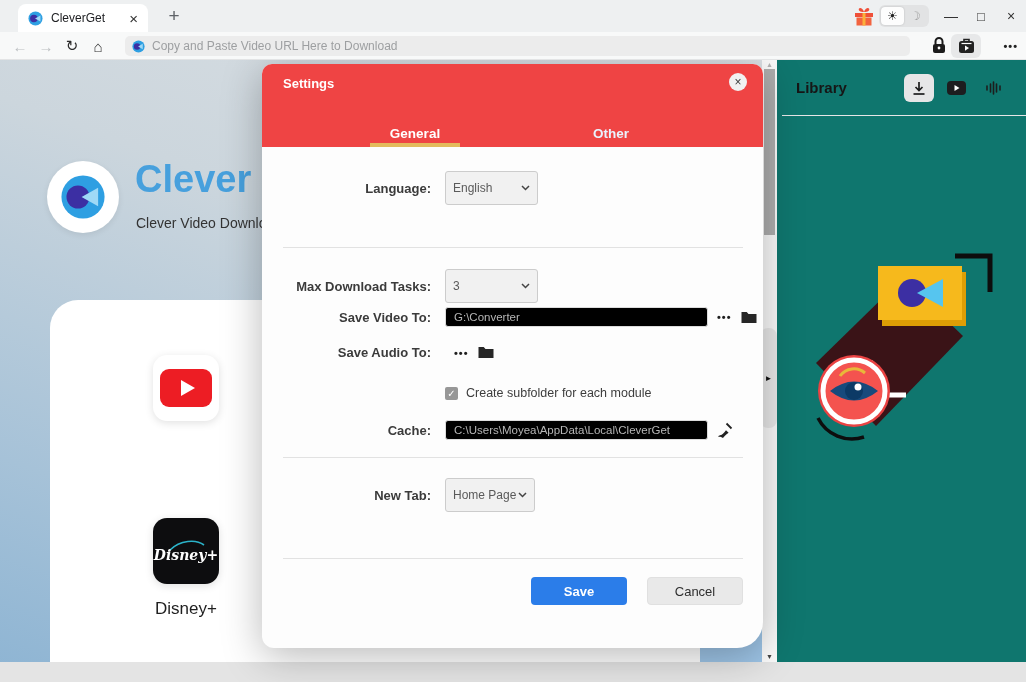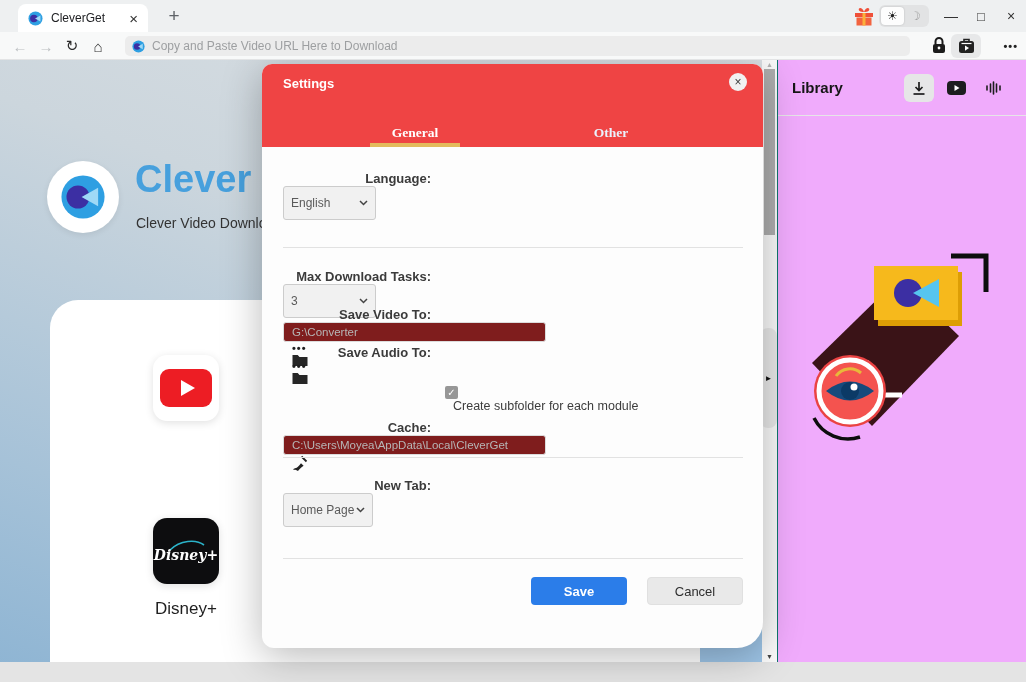--- a/index.html
+++ b/index.html
@@ -72,51 +72,51 @@
   
   .scroll-col { position:absolute; left:762px; top:0; width:15px; bottom:20px; background:#fafafa; z-index:5; }
   .scroll-up { position:absolute; top:1px; left:0; width:15px; text-align:center; font-size:7px; color:#b5b5b5; }
   .scroll-thumb { position:absolute; top:9px; left:2px; width:11px; height:166px; background:#aeaeae; }
   .scroll-down { position:absolute; bottom:2px; left:0; width:15px; text-align:center; font-size:7px; color:#444; }
   .panel-toggle { position:absolute; left:760px; top:268px; width:17px; height:100px; background:#e9e9e9;
                   border-radius:8px; z-index:6; display:flex; align-items:center; justify-content:center; }
   .panel-toggle span { font-size:8px; color:#111; }
 
   
-  .library { position:absolute; left:777px; top:0; right:0; bottom:20px; background:#f0abfc;
-             border-left:1px solid #0f766e; }
+  .library { position:absolute; left:777px; top:0; right:0; bottom:20px; background:#0f766e;
+             border-left:5px solid #0f766e; }
   .lib-header { position:absolute; top:0; left:0; right:0; height:55px; }
   .lib-title { position:absolute; left:14px; top:19px; font-size:15px; font-weight:bold; color:#161616; }
   .lib-ic { position:absolute; top:14px; width:30px; height:28px; display:flex; align-items:center;
             justify-content:center; border-radius:6px; }
   .lib-ic.active { background:#e6e6e7; }
   .lib-divider { position:absolute; top:55px; left:0; right:0; border-top:1px solid #e6e6e7; }
   .illustration { position:absolute; left:18px; top:188px; }
 
   
   .dialog { position:absolute; left:262px; top:4px; width:501px; height:584px; background:#fdfdfd;
             border-radius:10px 10px 26px 12px; box-shadow:0 8px 40px rgba(0,0,0,.28); z-index:10; }
   .dlg-header { position:absolute; top:0; left:0; right:0; height:83px; background:#ef4444;
                 border-radius:10px 10px 0 0; }
   .dlg-title { position:absolute; left:21px; top:12px; font-size:13px; font-weight:bold; color:#fff; }
   .dlg-close { position:absolute; right:16px; top:9px; width:18px; height:18px; background:#f1f1f1;
                border-radius:50%; display:flex; align-items:center; justify-content:center;
                font-size:12px; color:#3c3c3c; }
-  .dlg-tab { position:absolute; bottom:6px; width:120px; text-align:center; font-size:13.5px; font-weight:bold;font-family:Liberation Serif, serif; }
+  .dlg-tab { position:absolute; bottom:6px; width:120px; text-align:center; font-size:13.5px; font-weight:bold; }
   .tab-general { left:93px; color:#fff; }
   .tab-other { left:289px; color:#eaf2fd; }
   .tab-underline { position:absolute; bottom:0; left:108px; width:90px; height:4px; background:#e3bb5d; }
 
-  .row { position:absolute; left:21px; display:flex; align-items:flex-start;flex-direction:column; }
+  .row { position:absolute; left:21px; display:flex; align-items:center; }
   .row-label { width:148px; text-align:right; margin-right:14px; font-size:13px; font-weight:bold;
                color:#3b3b3b; white-space:nowrap; }
   .sel { width:93px; height:22px; background:#f1f1f1; border:1px solid #ccc; border-radius:3px;
          display:flex; align-items:center; padding:16px 7px; }
   .sel-value { flex:1; font-size:12px; color:#5a5a5a; }
-  .txt { height:20px; background:#7f1d1d; border:1px solid #dcdcdc; border-radius:3px;
+  .txt { height:20px; background:#000000; border:1px solid #dcdcdc; border-radius:3px;
          font-size:11.5px; color:#b6b6b6; padding:0 8px; outline:none;
          font-family:"Liberation Sans",sans-serif; }
   .txt-path { width:263px; }
   .txt-url { width:304px; }
   .row-ic { margin-left:9px; display:flex; align-items:center; }
   .dots-ic { font-size:11px; font-weight:bold; letter-spacing:1px; color:#1e1e1e; }
   .divider { position:absolute; left:21px; right:20px; border-top:1px solid #e2e2e2; }
   .chk { width:13px; height:13px; background:#979797; border-radius:2px; display:flex;
          align-items:center; justify-content:center; color:#fff; font-size:10px; }
   .chk-label { font-size:12.5px; color:#3d3d3d; margin-left:8px; }

